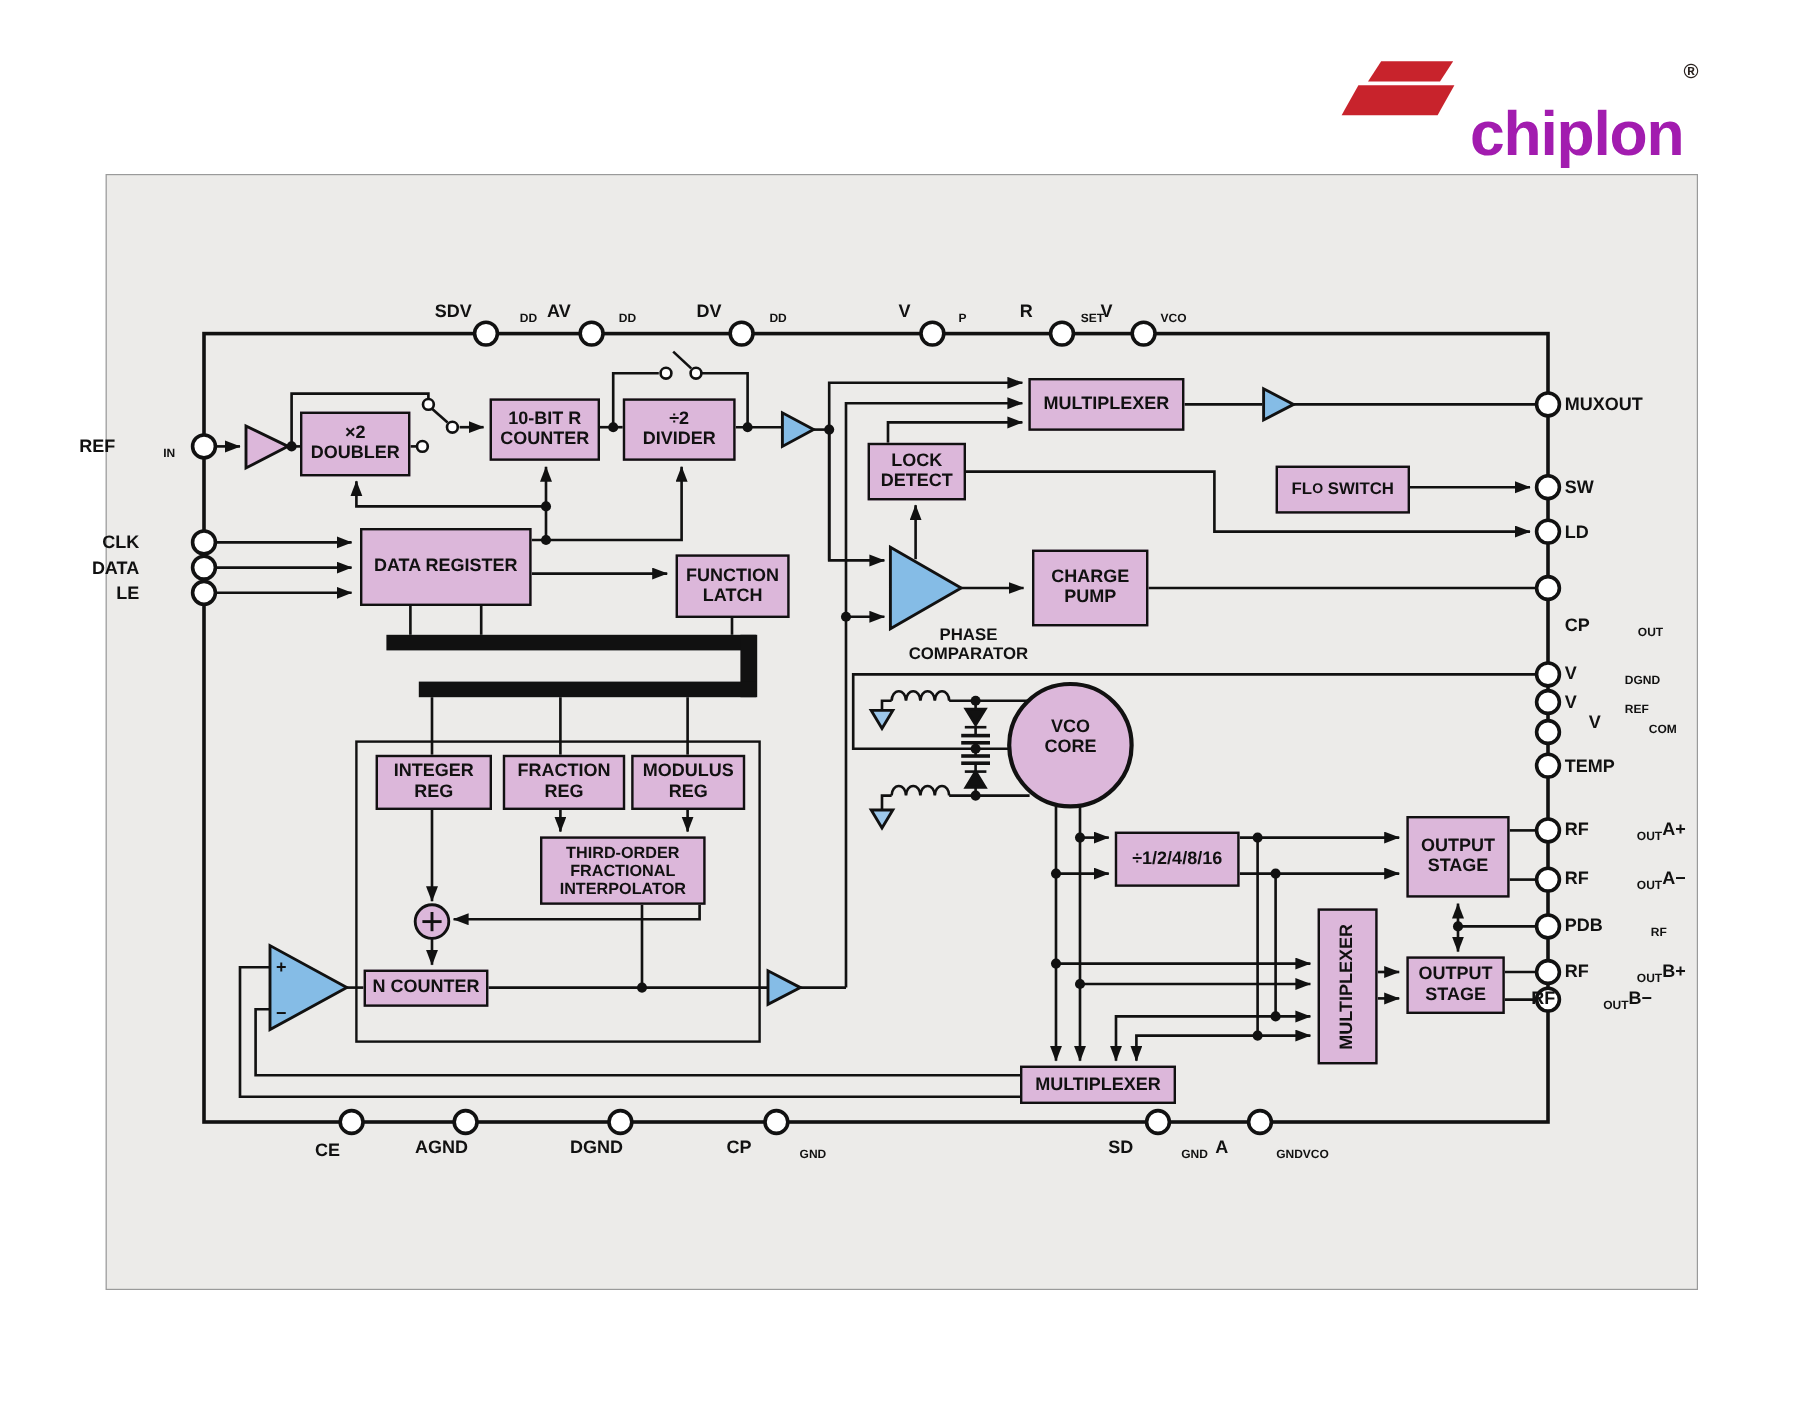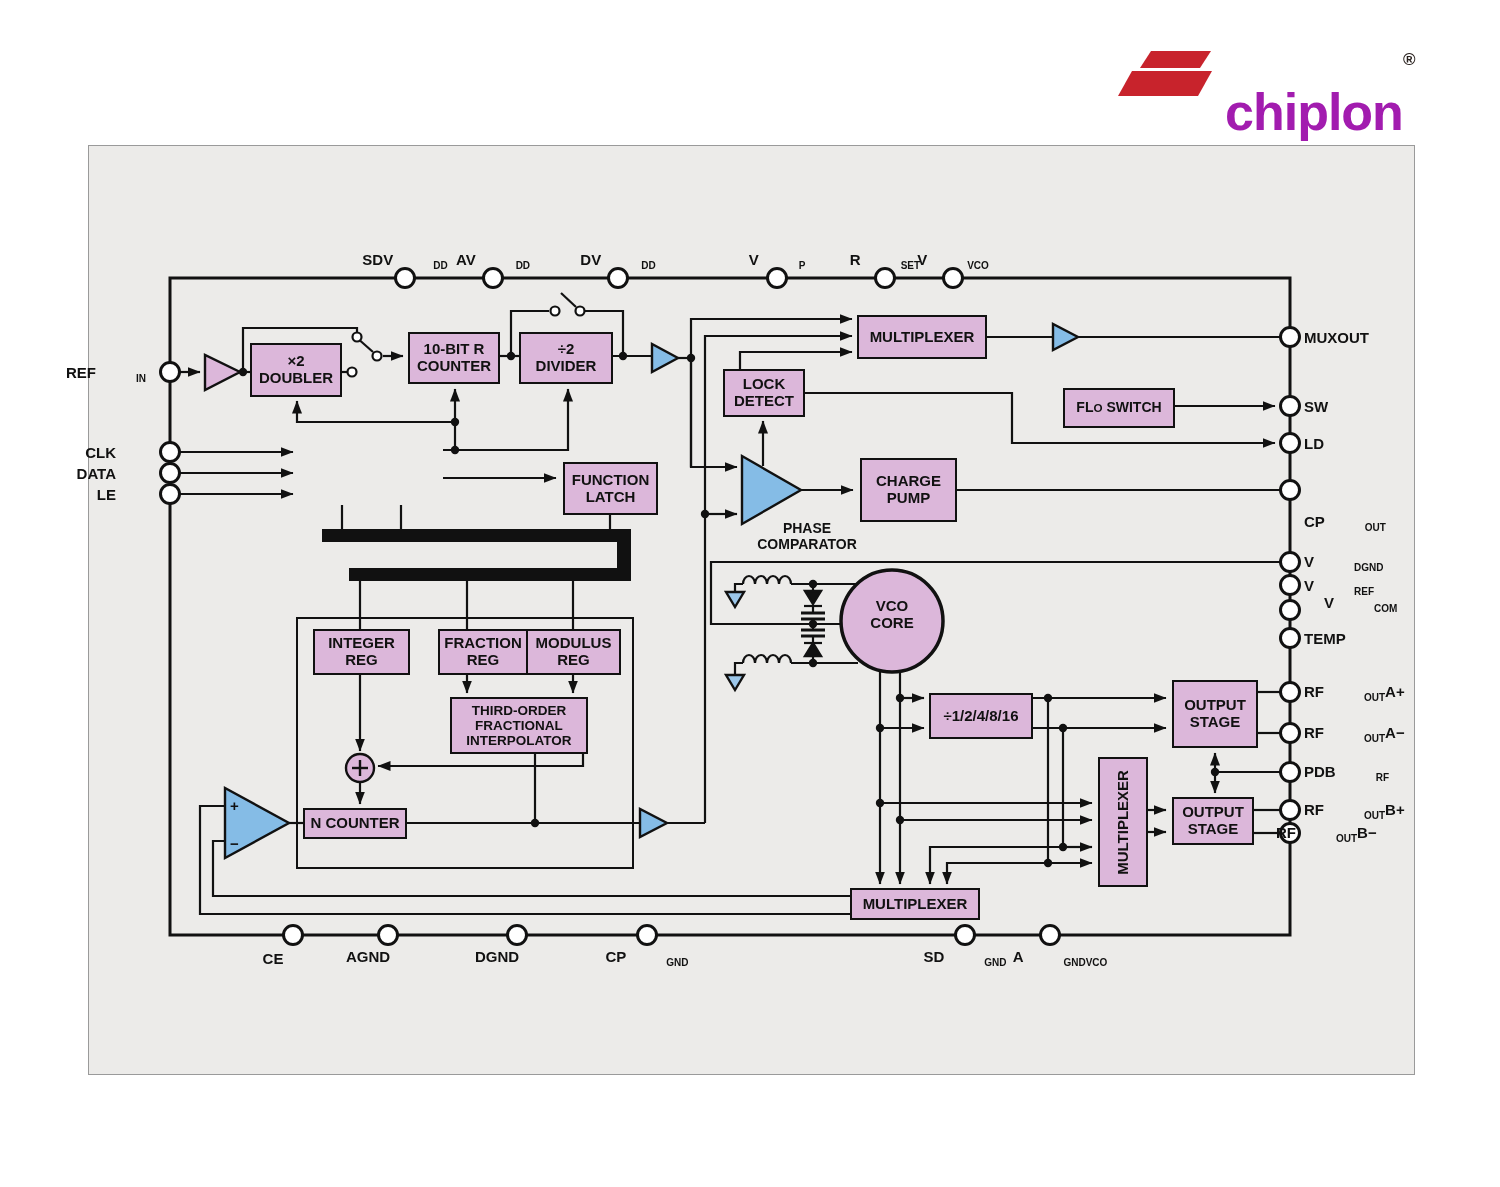--- a/index.html
+++ b/index.html
@@ -246,33 +246,34 @@
       <circle cx="1290" cy="833" r="9.5"></circle>
     </g>
   </svg>
 
   <div class="block" style="left:250px;top:343px;width:92px;height:54px;">×2
 DOUBLER</div>
   <div class="block" style="left:408px;top:332px;width:92px;height:52px;">10-BIT R
 COUNTER</div>
   <div class="block" style="left:519px;top:332px;width:94px;height:52px;">÷2
 DIVIDER</div>
+  <div class="block" style="left:300px;top:440px;width:143px;height:65px;">DATA REGISTER</div>
   <div class="block" style="left:563px;top:462px;width:95px;height:53px;">FUNCTION
 LATCH</div>
   <div class="block" style="left:723px;top:369px;width:82px;height:48px;">LOCK
 DETECT</div>
   <div class="block" style="left:857px;top:315px;width:130px;height:44px;">MULTIPLEXER</div>
   <div class="block f14" style="left:1063px;top:388px;width:112px;height:40px;">
     <span>FL</span><sub>O</sub><span style="white-space:pre;"> SWITCH</span>
   </div>
   <div class="block" style="left:860px;top:458px;width:97px;height:64px;">CHARGE
 PUMP</div>
   <div class="block" style="left:313px;top:629px;width:97px;height:46px;">INTEGER
 REG</div>
-  <div class="block" style="left:438px;top:629px;width:90px;height:46px;">FRACTION
+  <div class="block" style="left:419px;top:629px;width:102px;height:46px;">FRACTION
 REG</div>
   <div class="block" style="left:526px;top:629px;width:95px;height:46px;">MODULUS
 REG</div>
   <div class="block f13" style="left:450px;top:697px;width:138px;height:57px;">THIRD-ORDER
 FRACTIONAL
 INTERPOLATOR</div>
   <div class="block" style="left:303px;top:808px;width:104px;height:31px;">N COUNTER</div>
   <div class="block" style="left:929px;top:693px;width:104px;height:46px;">÷1/2/4/8/16</div>
   <div class="block" style="left:1172px;top:680px;width:86px;height:68px;">OUTPUT
 STAGE</div>

